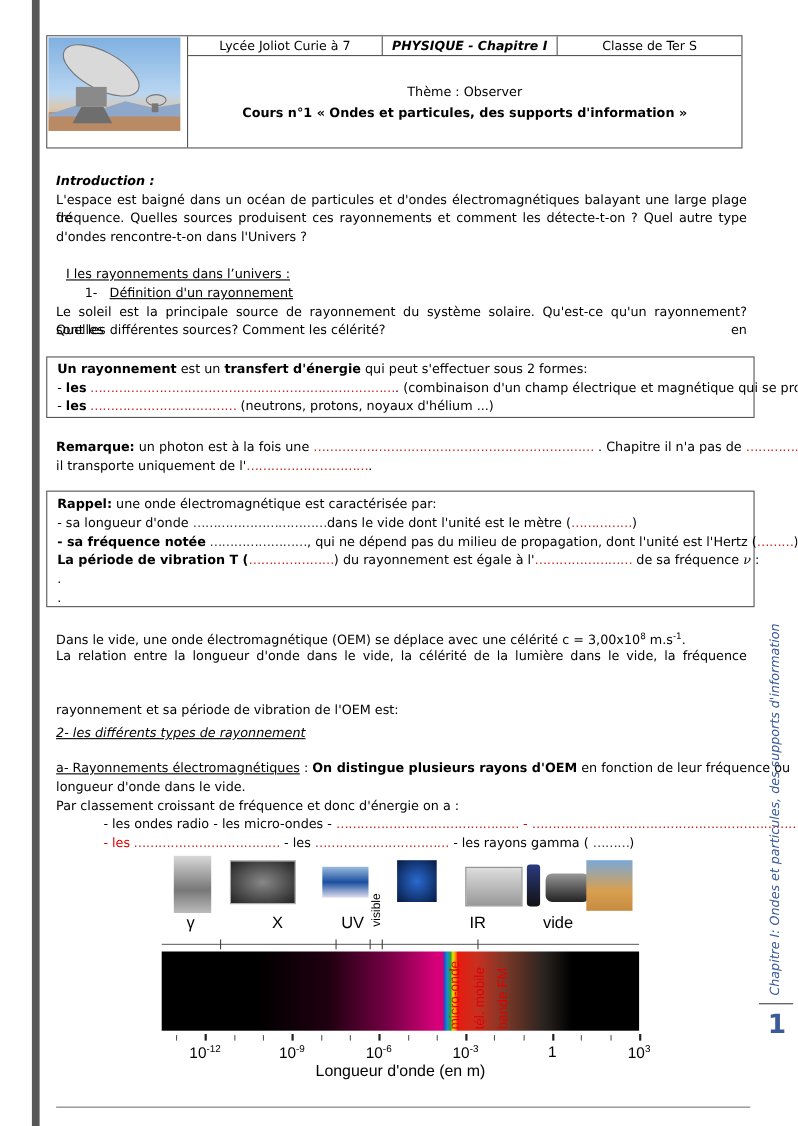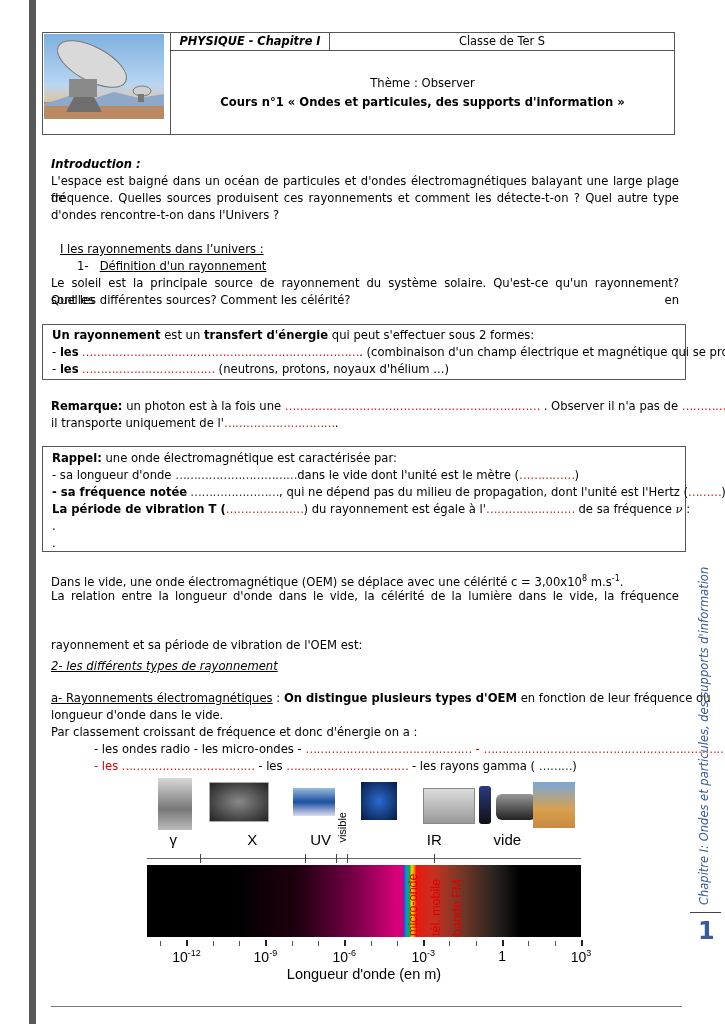--- a/index.html
+++ b/index.html
@@ -67,20 +67,21 @@
         <polygon points="0,70 25,62 45,66 70,58 95,64 120,60 120,72 0,72" fill="#8fa7c8"></polygon>
         <ellipse cx="48" cy="30" rx="38" ry="17" transform="rotate(28 48 30)" fill="#d9d9d9" stroke="#777"></ellipse>
         <rect x="25" y="45" width="28" height="18" fill="#8a8a8a"></rect>
         <polygon points="30,63 50,63 58,78 22,78" fill="#6e6e6e"></polygon>
         <ellipse cx="98" cy="57" rx="9" ry="5" fill="#cfcfcf" stroke="#777"></ellipse>
         <rect x="94" y="60" width="6" height="8" fill="#777"></rect>
       </svg>
     </div>
   </div>
   <div class="row1">
+    <div class="c c1">Lycée Joliot Curie à 7</div>
     <div class="c c2">PHYSIQUE - Chapitre I</div>
     <div class="c c3">Classe de Ter S</div>
   </div>
   <div class="theme">Thème : Observer</div>
   <div class="course">Cours n°1 «  Ondes et particules, des supports d'information »</div>
 </div>
 
 <div class="t b" style="top:156px;font-style:italic;">Introduction :</div>
 <div class="t just" style="top:173px;">L'espace est baigné dans un océan de particules et d'ondes électromagnétiques balayant une large plage de</div>
 <div class="t just" style="top:190px;">fréquence. Quelles sources produisent ces rayonnements et comment les détecte-t-on ? Quel autre type</div>
@@ -99,21 +100,21 @@
   </div>
   <div class="line" style="top:19px;">
     <span>- </span><span class="b">les</span><span class="dots"> …………………………………………………………………</span><span>. (combinaison d'un champ électrique et magnétique qui se propage)</span>
   </div>
   <div class="line" style="top:36px;">
     <span>- </span><span class="b">les</span><span class="dots"> ………………………………</span><span> (neutrons, protons, noyaux d'hélium ...)</span>
   </div>
 </div>
 
 <div class="t" style="top:398px;white-space:nowrap;">
-  <span class="b">Remarque:</span><span> un photon est à la fois une </span><span class="dots">……………………………………………………………</span><span> . Observer il n'a pas de </span><span class="dots">……………………</span>
+  <span class="b">Remarque:</span><span> un photon est à la fois une </span><span class="dots">……………………………………………………………</span><span> . Chapitre il n'a pas de </span><span class="dots">……………………</span>
 </div>
 <div class="t" style="top:415px;">
   <span>il transporte uniquement de l'</span><span class="dots">…………………………</span><span>.</span>
 </div>
 
 <div class="box" style="left:42px;top:446px;width:644px;height:106px;">
   <div class="line" style="top:3px;">
     <span class="b">Rappel:</span><span> une onde électromagnétique est caractérisée par:</span>
   </div>
   <div class="line" style="top:20px;">
@@ -130,21 +131,21 @@
 </div>
 
 <div class="t" style="top:570px;white-space:nowrap;">
   <span>Dans le vide, une onde électromagnétique (OEM) se déplace avec une célérité c = 3,00x10</span><sup style="font-size:8px;">8</sup><span> m.s</span><sup style="font-size:8px;">-1</sup><span>.</span>
 </div>
 <div class="t just" style="top:588px;">La relation entre la longueur d'onde dans le vide, la célérité de la lumière dans le vide, la fréquence</div>
 <div class="t" style="top:605px;margin-top:32px;">rayonnement et sa période de vibration de l'OEM est:</div>
 
 <div class="t" style="top:658px;font-style:italic;"><span class="u">2- les différents types de rayonnement</span></div>
 <div class="t" style="top:690px;white-space:nowrap;">
-  <span class="u">a- Rayonnements électromagnétiques</span><span> : </span><span class="b">On distingue plusieurs types d'OEM</span><span> en fonction de leur fréquence ou</span>
+  <span class="u">a- Rayonnements électromagnétiques</span><span> : </span><span class="b">On distingue plusieurs rayons d'OEM</span><span> en fonction de leur fréquence ou</span>
 </div>
 <div class="t" style="top:707px;">longueur d'onde dans le vide.</div>
 <div class="t" style="top:724px;">Par classement croissant de fréquence et donc d'énergie on a :</div>
 <div class="t" style="top:741px;left:94px;width:auto;white-space:nowrap;">
   <span>- les ondes radio  - les micro-ondes - </span><span class="dots">………………………………………</span><span class="red"> - </span><span class="dots">…………………………………………………………</span>
 </div>
 <div class="t" style="top:758px;left:94px;width:auto;white-space:nowrap;">
   <span class="red">- les</span><span class="dots"> ………………………………</span><span> - les </span><span class="dots">……………………………</span><span> - les rayons gamma ( </span><span class="dotsk">………</span><span>)</span>
 </div>
 

